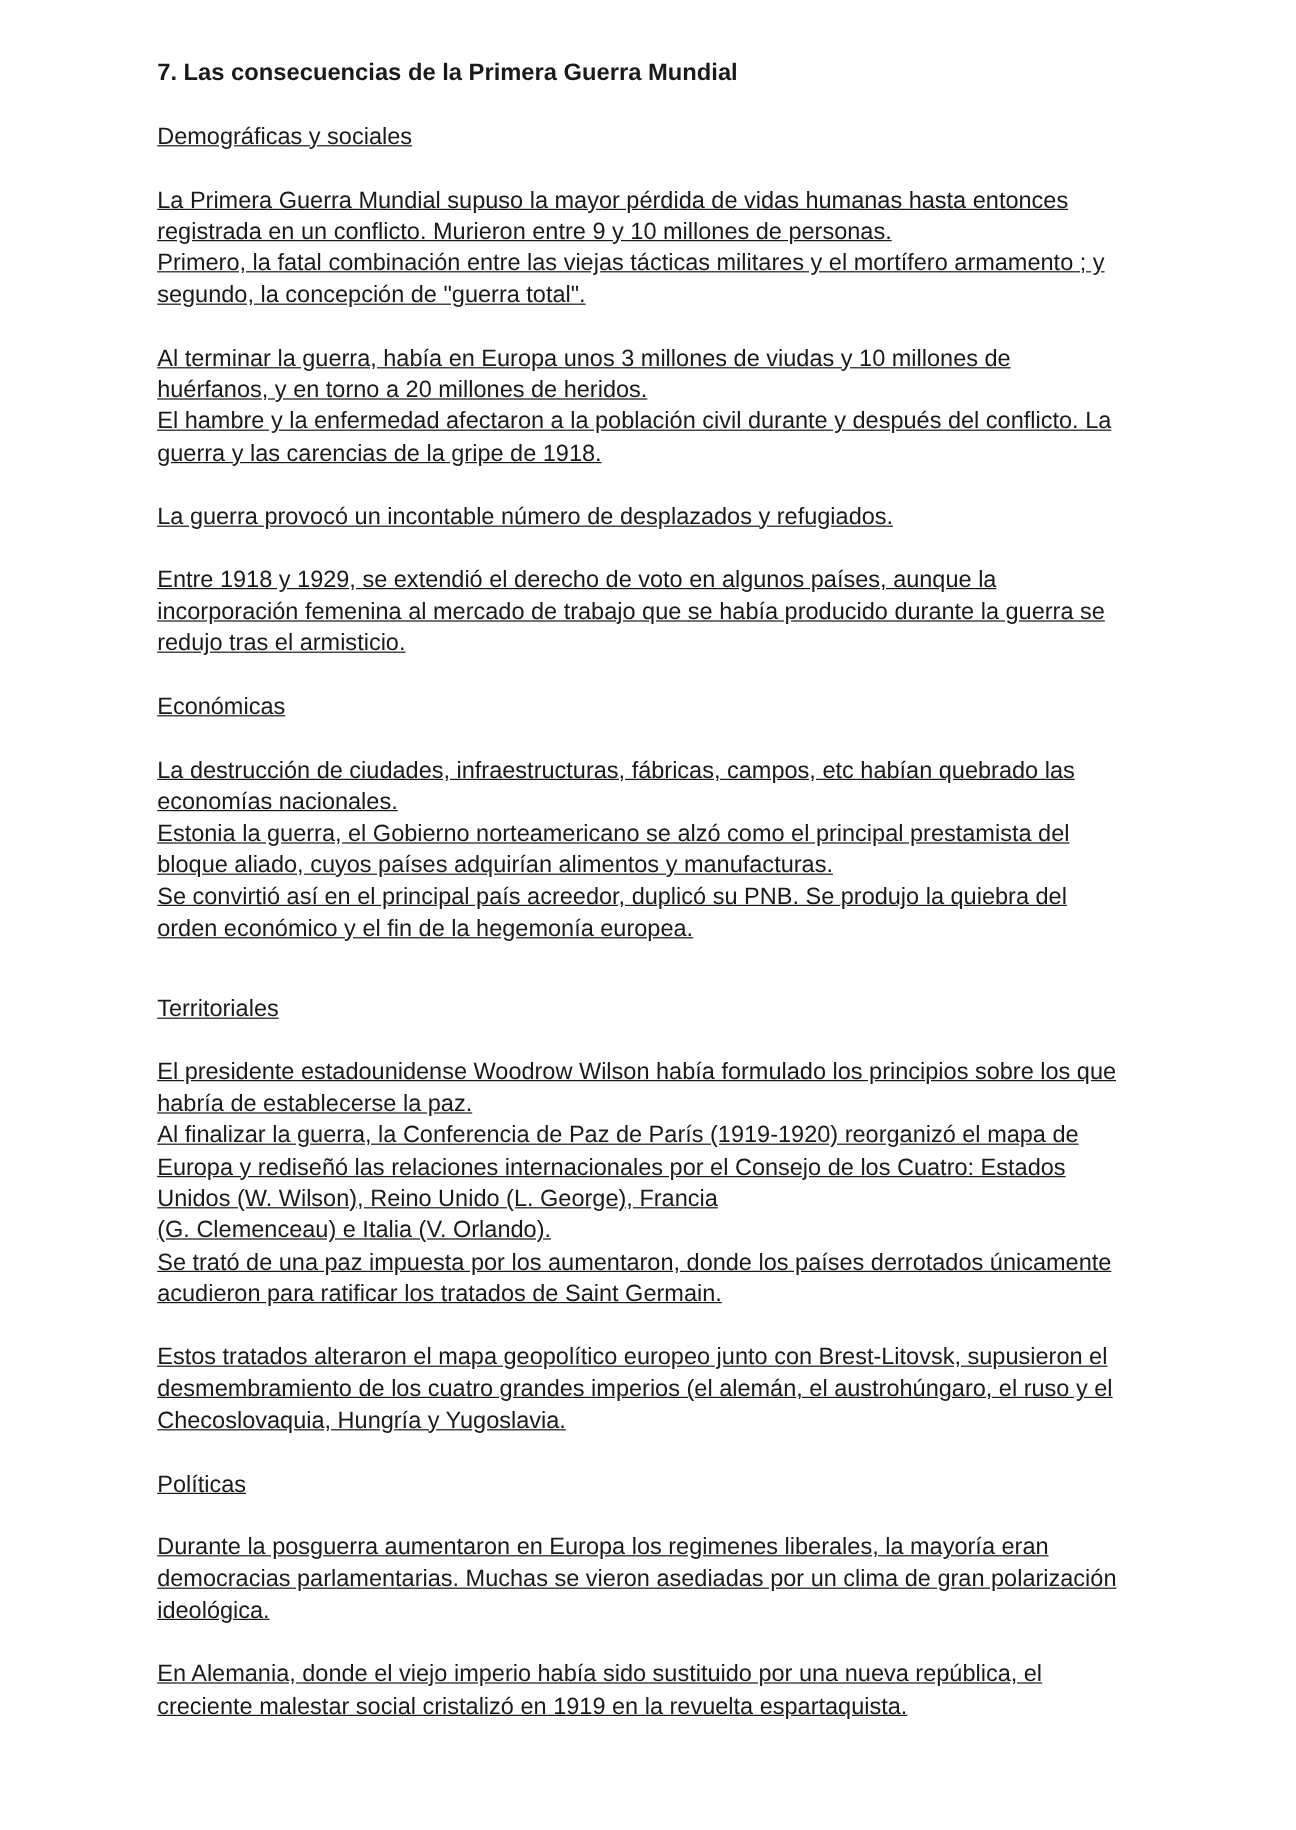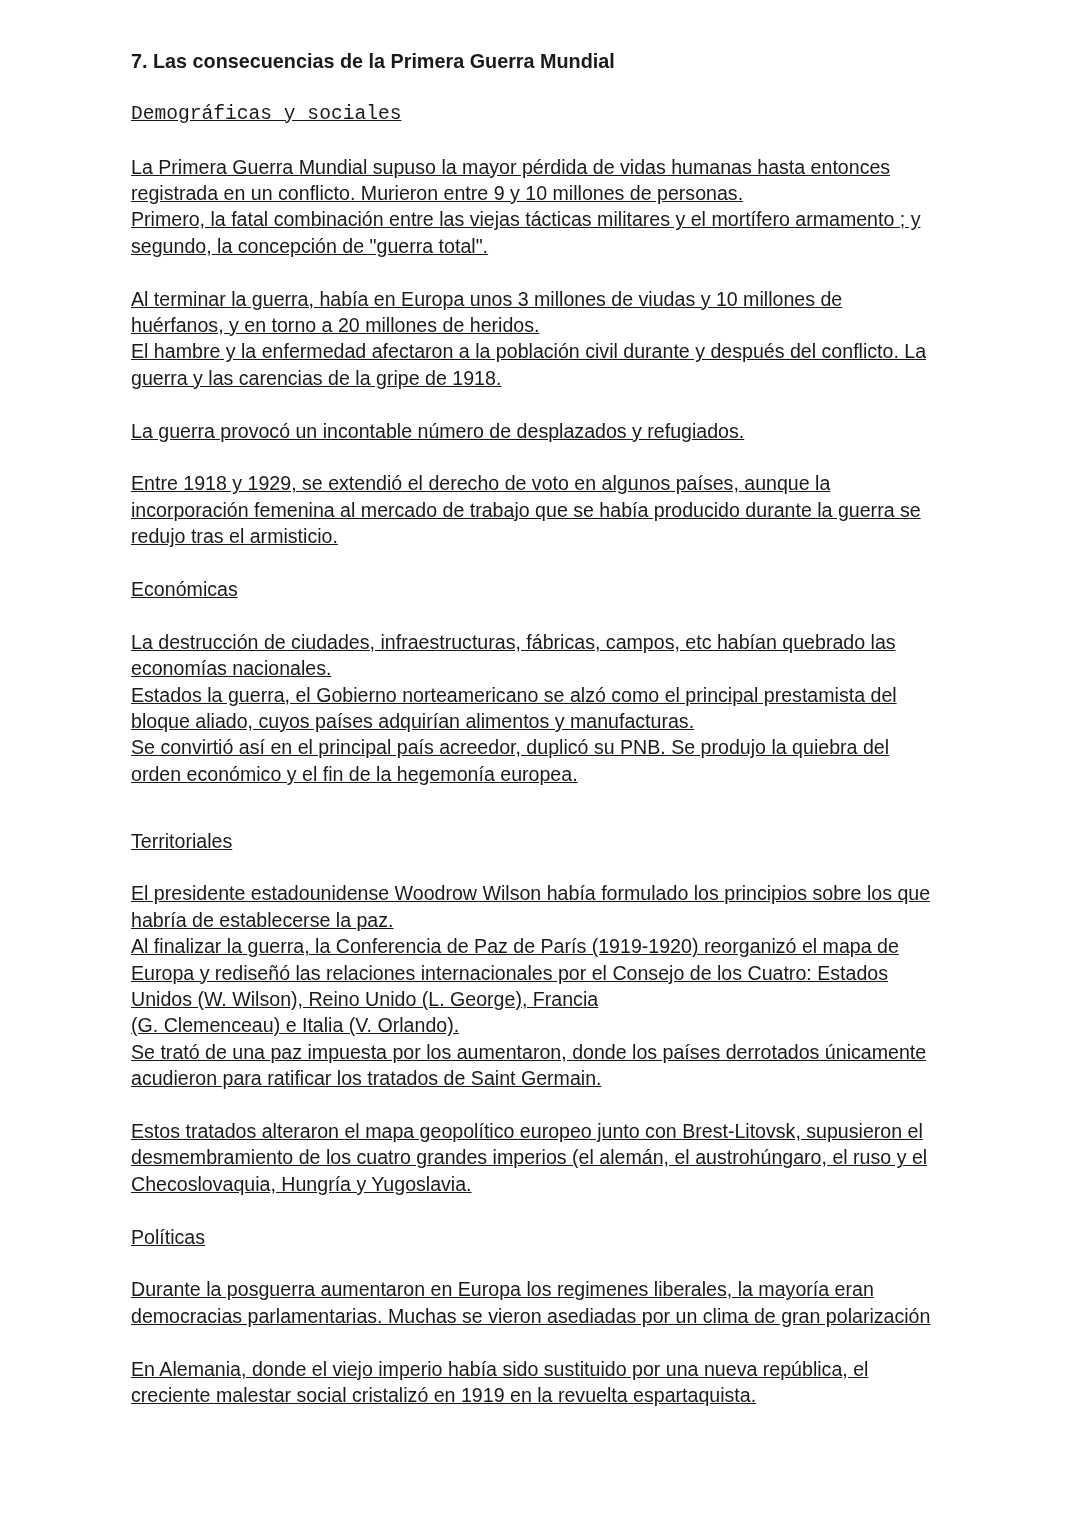--- a/index.html
+++ b/index.html
@@ -46,21 +46,21 @@
     }
   </style>
 </head>
 <body>
 
 <div class="page">
   <h1 class="title">7. Las consecuencias de la Primera Guerra Mundial</h1>
   <div class="blank"></div>
 
   <section>
-    <h2 class="heading" style="font-size:19.6px;font-weight:normal;font-family:Liberation Mono, monospace;">Demográficas y sociales</h2>
+    <h2 class="heading" style="font-size:19.6px;font-weight:normal;">Demográficas y sociales</h2>
     <div class="blank"></div>
     <p>
       <span class="line">La Primera Guerra Mundial supuso la mayor pérdida de vidas humanas hasta entonces</span>
       <span class="line">registrada en un conflicto. Murieron entre 9 y 10 millones de personas.</span>
       <span class="line">Primero, la fatal combinación entre las viejas tácticas militares y el mortífero armamento ; y</span>
       <span class="line">segundo, la concepción de "guerra total".</span>
     </p>
     <div class="blank"></div>
     <p>
       <span class="line">Al terminar la guerra, había en Europa unos 3 millones de viudas y 10 millones de</span>
@@ -80,21 +80,21 @@
     </p>
     <div class="blank"></div>
   </section>
 
   <section>
     <h2 class="heading" style="font-size:19.6px;font-weight:normal;">Económicas</h2>
     <div class="blank"></div>
     <p>
       <span class="line">La destrucción de ciudades, infraestructuras, fábricas, campos, etc habían quebrado las</span>
       <span class="line">economías nacionales.</span>
-      <span class="line">Estados la guerra, el Gobierno norteamericano se alzó como el principal prestamista del</span>
+      <span class="line">Estonia la guerra, el Gobierno norteamericano se alzó como el principal prestamista del</span>
       <span class="line">bloque aliado, cuyos países adquirían alimentos y manufacturas.</span>
       <span class="line">Se convirtió así en el principal país acreedor, duplicó su PNB. Se produjo la quiebra del</span>
       <span class="line">orden económico y el fin de la hegemonía europea.</span>
     </p>
     <div class="blank"></div>
   </section>
 
   <section>
     <h2 class="heading" style="font-size:19.6px;font-weight:normal;margin-top:14px;">Territoriales</h2>
     <div class="blank"></div>
@@ -116,20 +116,21 @@
     </p>
     <div class="blank"></div>
   </section>
 
   <section>
     <h2 class="heading" style="font-size:19.6px;font-weight:normal;">Políticas</h2>
     <div class="blank"></div>
     <p>
       <span class="line">Durante la posguerra aumentaron en Europa los regimenes liberales, la mayoría eran</span>
       <span class="line">democracias parlamentarias. Muchas se vieron asediadas por un clima de gran polarización</span>
+      <span class="line">ideológica.</span>
     </p>
     <div class="blank"></div>
     <p>
       <span class="line">En Alemania, donde el viejo imperio había sido sustituido por una nueva república, el</span>
       <span class="line">creciente malestar social cristalizó en 1919 en la revuelta espartaquista.</span>
     </p>
   </section>
 </div>
 
 </body></html>

